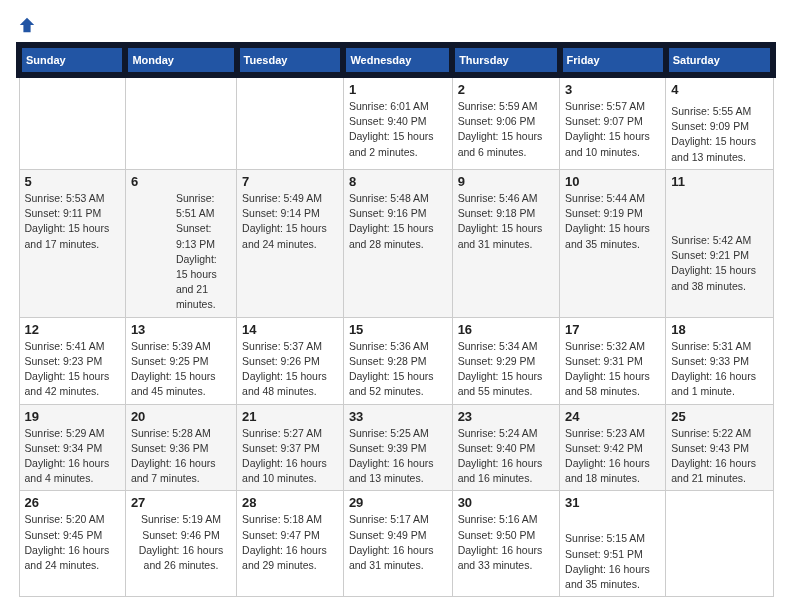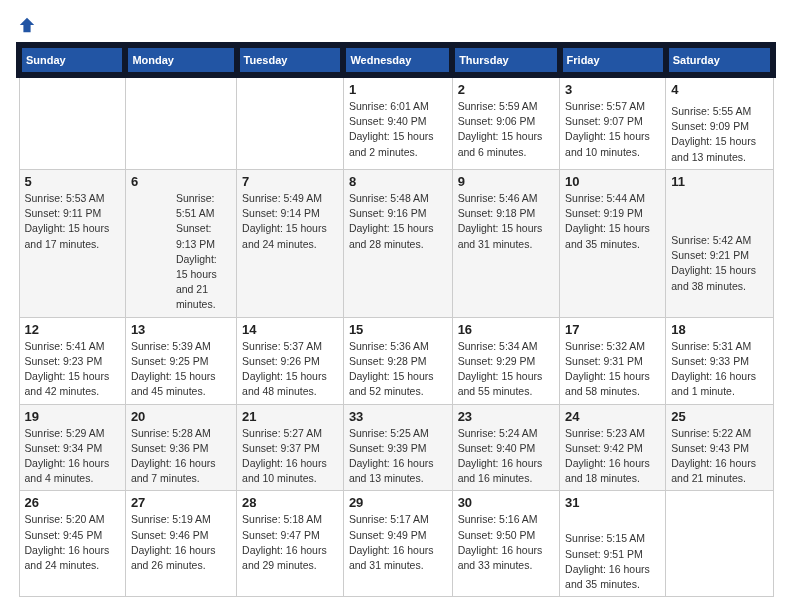--- a/index.html
+++ b/index.html
@@ -315,21 +315,21 @@
       <tr>
         <td>
           <span class="day-number">26</span>
           <div class="day-info" style="white-space: pre-line;">Sunrise: 5:20 AM
 Sunset: 9:45 PM
 Daylight: 16 hours
 and 24 minutes.</div>
         </td>
         <td>
           <span class="day-number">27</span>
-          <div class="day-info" style="white-space: pre-line;">Sunrise: 5:19 AM
+          <div class="day-info" style="white-space: pre-line; text-align: center;">Sunrise: 5:19 AM
 Sunset: 9:46 PM
 Daylight: 16 hours
 and 26 minutes.</div>
         </td>
         <td>
           <span class="day-number">28</span>
           <div class="day-info" style="white-space: pre-line;">Sunrise: 5:18 AM
 Sunset: 9:47 PM
 Daylight: 16 hours
 and 29 minutes.</div>

